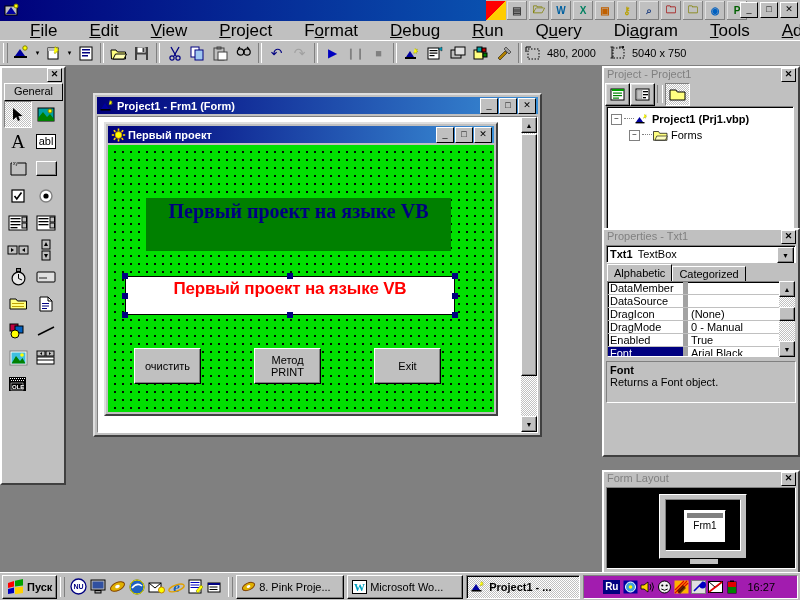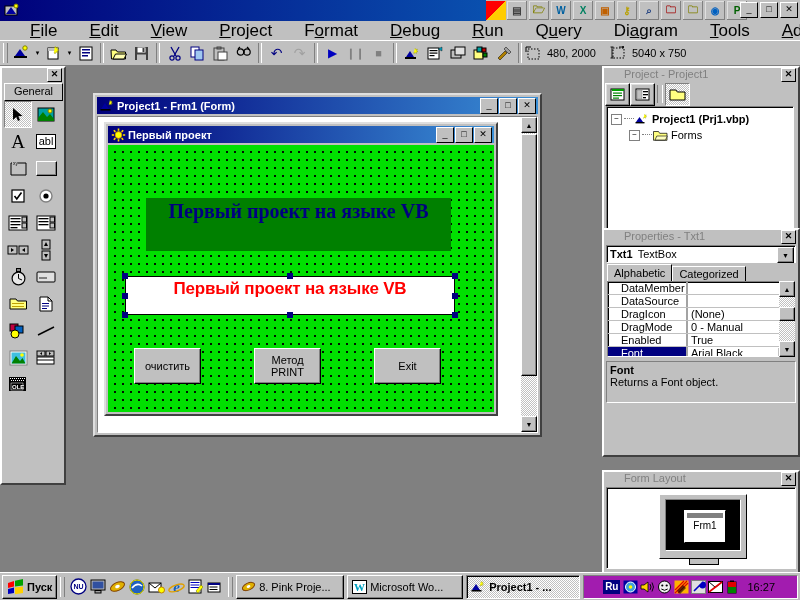--- a/index.html
+++ b/index.html
@@ -99,21 +99,21 @@
 
   
   #fvbar{position:absolute;right:0px;top:0px;width:16px;bottom:0px;background:#c0c0c0;}
   .sbbtn{width:16px;height:16px;background:#c0c0c0;border-top:1px solid #fff;border-left:1px solid #fff;border-right:1px solid #000;border-bottom:1px solid #000;
     box-shadow:inset -1px -1px 0 #808080;display:flex;align-items:center;justify-content:center;font-size:7px;box-sizing:border-box;}
   .sbtrack{position:absolute;left:0;width:16px;background:repeating-conic-gradient(#c0c0c0 0% 25%, #ffffff 0% 50%) 0 0/2px 2px;}
   .sbthumb{position:absolute;left:0;width:16px;background:#c0c0c0;border-top:1px solid #fff;border-left:1px solid #fff;border-right:1px solid #000;border-bottom:1px solid #000;box-shadow:inset -1px -1px 0 #808080;box-sizing:border-box;}
 
   
   .panel{position:absolute;right:0;background:#c0c0c0;}
-  .ptitle{height:13px;background:#c0c0c0;position:relative;color:#808080;font-size:11px;padding-left:20px;line-height:12px;font-weight:normal;}
+  .ptitle{height:13px;background:#c0c0c0;position:relative;color:#808080;font-size:11px;padding-left:3px;line-height:12px;font-weight:normal;}
   .ptitle .pclose{position:absolute;right:2px;top:0;width:13px;height:12px;background:#c0c0c0;
     border-top:1px solid #fff;border-left:1px solid #fff;border-right:1px solid #000;border-bottom:1px solid #000;
     font-size:9px;line-height:10px;text-align:center;font-weight:bold;color:#000;}
 
   
   #projPanel{top:66px;width:194px;height:175px;}
   #projToolbar{position:absolute;left:1px;top:15px;width:190px;height:22px;background:#c0c0c0;display:flex;align-items:center;}
   .ptb{width:23px;height:21px;display:flex;align-items:center;justify-content:center;}
   .ptb.sel{border-top:1px solid #808080;border-left:1px solid #808080;border-right:1px solid #fff;border-bottom:1px solid #fff;
     background:repeating-conic-gradient(#c0c0c0 0% 25%, #ffffff 0% 50%) 0 0/2px 2px;}
@@ -135,35 +135,35 @@
     border-top:1px solid #fff;border-left:1px solid #fff;border-right:1px solid #000;border-bottom:1px solid #000;
     box-shadow:inset -1px -1px 0 #808080;display:flex;align-items:center;justify-content:center;font-size:7px;}
   #propTabs{position:absolute;left:3px;top:35px;width:188px;height:17px;display:flex;align-items:flex-end;}
   .ptab{height:15px;background:#c0c0c0;padding:0 6px;font-size:11px;line-height:15px;
     border-top:1px solid #fff;border-left:1px solid #fff;border-right:1px solid #000;}
   .ptab.act{height:17px;line-height:17px;font-weight:normal;}
   #propGrid{position:absolute;left:3px;top:51px;width:188px;height:76px;background:#fff;
     border-top:1px solid #808080;border-left:1px solid #808080;border-right:1px solid #fff;border-bottom:1px solid #fff;
     box-shadow:inset 1px 1px 0 #000;box-sizing:border-box;overflow:hidden;}
   .prow{display:flex;height:12px;font-size:11px;border-bottom:1px solid #c0c0c0;box-sizing:content-box;}
-  .pname{width:80px;border-right:2px solid #a3a3a3;padding-left:13px;box-sizing:border-box;overflow:hidden;white-space:nowrap;}
+  .pname{width:80px;border-right:5px solid #a3a3a3;padding-left:2px;box-sizing:border-box;overflow:hidden;white-space:nowrap;}
   .pval{flex:1;padding-left:3px;overflow:hidden;white-space:nowrap;position:relative;}
   .prow.sel .pname{background:#000080;color:#fff;}
   .pvalbtn{position:absolute;right:0;top:0;width:15px;height:12px;background:#c0c0c0;
     border-top:1px solid #fff;border-left:1px solid #fff;border-right:1px solid #000;border-bottom:1px solid #000;
     font-size:9px;line-height:8px;text-align:center;}
   #propSb{position:absolute;right:3px;top:51px;width:16px;height:76px;}
   #propDesc{position:absolute;left:2px;top:131px;width:190px;height:42px;background:#c0c0c0;
     border-top:1px solid #808080;border-left:1px solid #808080;border-right:1px solid #fff;border-bottom:1px solid #fff;
     box-sizing:border-box;padding:2px 3px;font-size:11px;}
   #propDesc .dt{font-weight:bold;}
 
   
   #layoutPanel{top:470px;width:194px;height:100px;}
-  #layoutArea{position:absolute;left:2px;top:15px;width:190px;height:82px;background:#ffffff;
+  #layoutArea{position:absolute;left:2px;top:15px;width:190px;height:82px;background:#000000;
     border-top:1px solid #808080;border-left:1px solid #808080;border-right:1px solid #fff;border-bottom:1px solid #fff;
     box-shadow:inset 1px 1px 0 #000;box-sizing:border-box;text-decoration:underline;}
   #monitor{position:absolute;left:52px;top:6px;width:86px;height:63px;background:#c0c0c0;
     border-top:1px solid #fff;border-left:1px solid #fff;border-right:1px solid #000;border-bottom:1px solid #000;}
   #screen{position:absolute;left:5px;top:4px;width:74px;height:50px;background:#000;
     border-top:1px solid #808080;border-left:1px solid #808080;border-right:1px solid #fff;border-bottom:1px solid #fff;}
   #miniform{position:absolute;left:18px;top:10px;width:40px;height:31px;background:#fff;
     border-top:1px solid #fff;border-left:1px solid #fff;border-right:1px solid #000;border-bottom:1px solid #000;}
   #miniTitle{position:absolute;left:2px;top:2px;right:2px;height:5px;background:#808080;}
   #miniName{position:absolute;left:0;right:0;top:9px;text-align:center;font-size:10px;color:#000;}

